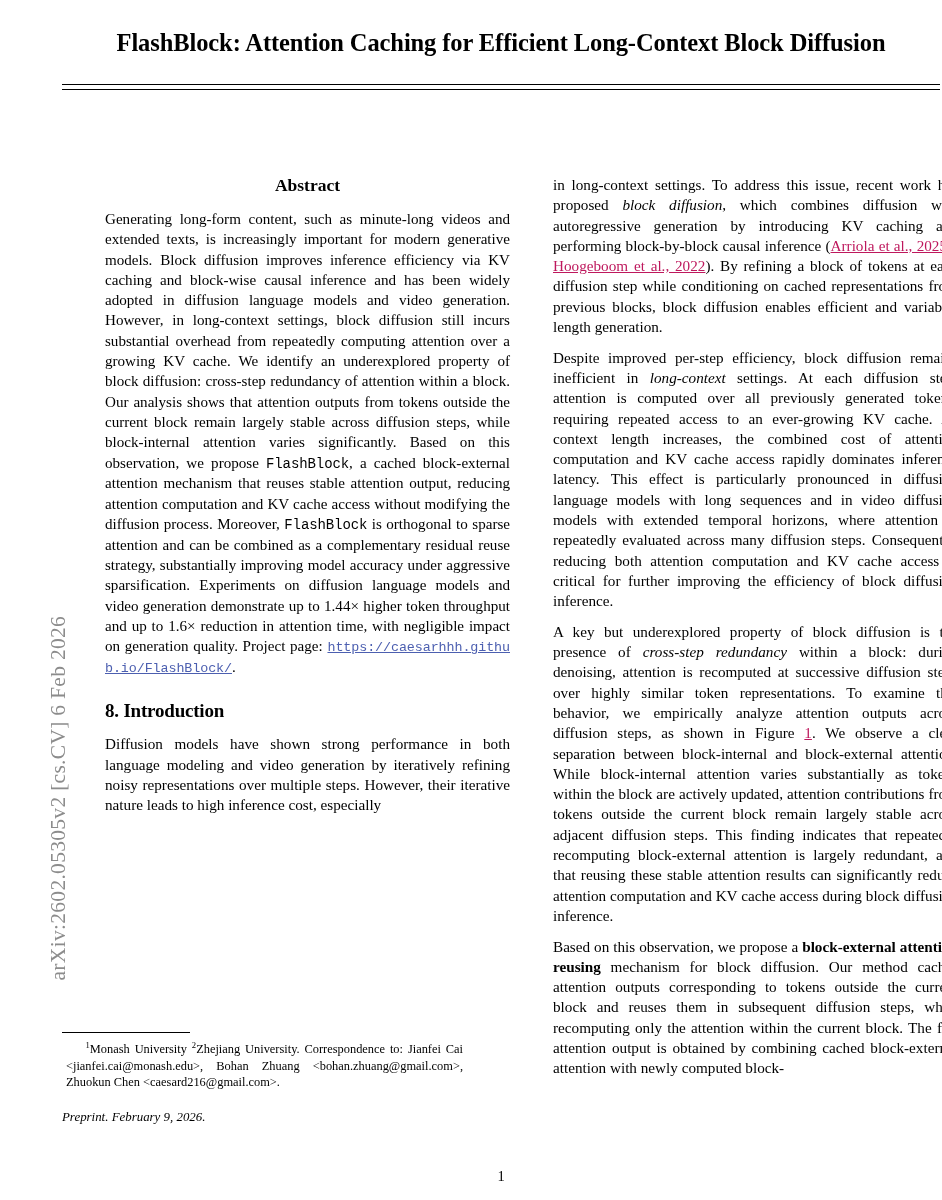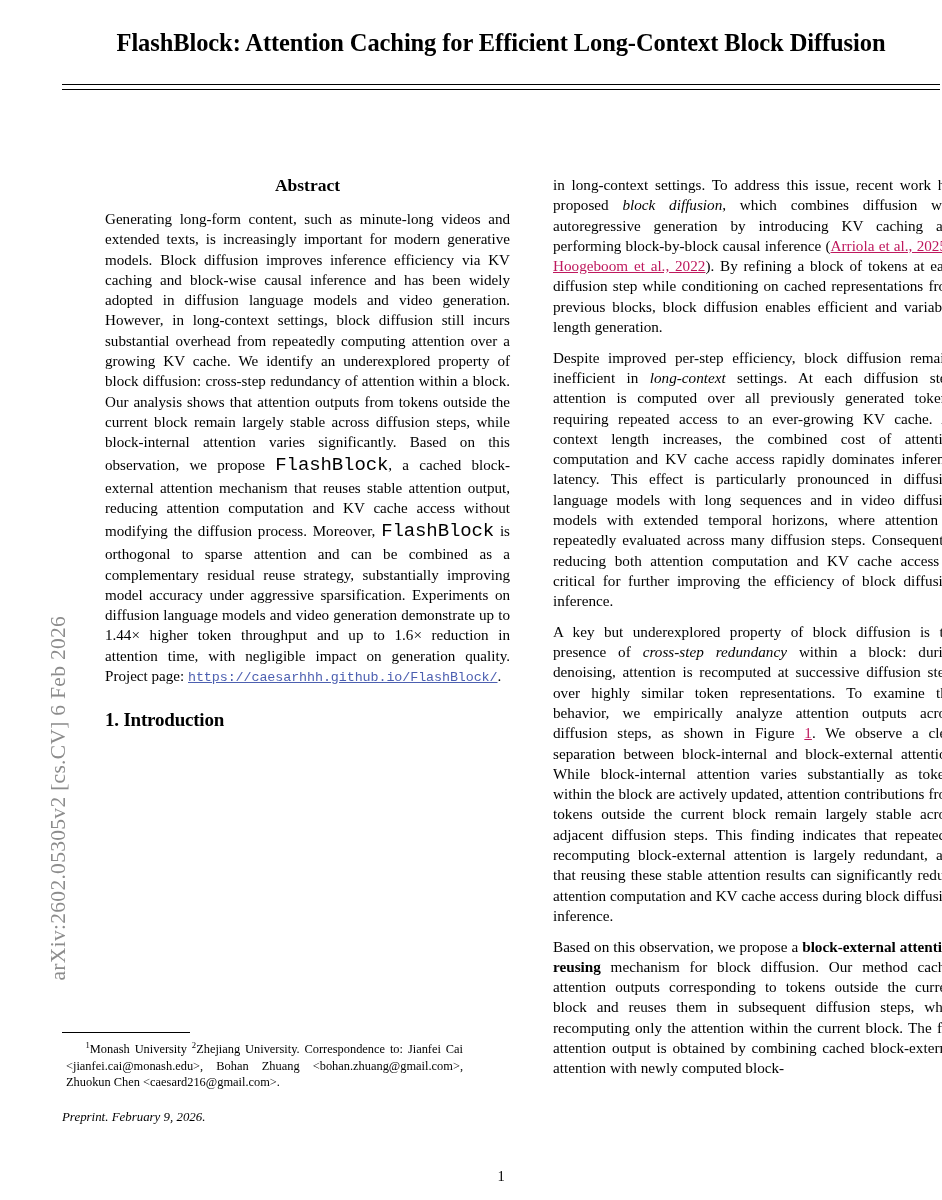--- a/index.html
+++ b/index.html
@@ -106,21 +106,21 @@
     text-justify: inter-word;
     hyphens: manual;
   }
   .abstract p.body {
     font-size: 15.1px;
     line-height: 1.345;
   }
 
   .mono {
     font-family: "Liberation Mono", "DejaVu Sans Mono", monospace;
-    font-size: 19px;
+    font-size: 14px;
     letter-spacing: -0.1px;
   }
   .link {
     font-family: "Liberation Mono", "DejaVu Sans Mono", monospace;
     font-size: 13.4px;
     color: #4c5fb0;
     letter-spacing: -0.1px;
     word-break: break-all;
   }
   .cite { color: #be185d; }
@@ -186,21 +186,22 @@
 
   <div class="columns">
 
     <div class="col col-left">
 
       <div class="abstract">
         <h2 class="abstract-head">Abstract</h2>
         <p class="body"><span>Generating long-form content, such as minute-long videos and extended texts, is increasingly important for modern generative models. Block diffusion improves inference efficiency via KV caching and block-wise causal inference and has been widely adopted in diffusion language models and video generation. However, in long-context settings, block diffusion still incurs substantial overhead from repeatedly computing attention over a growing KV cache. We identify an underexplored property of block diffusion: cross-step redundancy of attention within a block. Our analysis shows that attention outputs from tokens outside the current block remain largely stable across diffusion steps, while block-internal attention varies significantly. Based on this observation, we propose </span><span class="mono">FlashBlock</span><span>, a cached block-external attention mechanism that reuses stable attention output, reducing attention computation and KV cache access without modifying the diffusion process. Moreover, </span><span class="mono">FlashBlock</span><span> is orthogonal to sparse attention and can be combined as a complementary residual reuse strategy, substantially improving model accuracy under aggressive sparsification. Experiments on diffusion language models and video generation demonstrate up to 1.44× higher token throughput and up to 1.6× reduction in attention time, with negligible impact on generation quality. Project page: </span><a class="link" href="#">https://caesarhhh.github.io/FlashBlock/</a><span>.</span></p>
       </div>
 
-      <h2 class="section">1. Introduction</h2>
+      <h2 class="section">8. Introduction</h2>
+      <p class="body">Diffusion models have shown strong performance in both language modeling and video generation by iteratively refining noisy representations over multiple steps. However, their iterative nature leads to high inference cost, especially</p>
 
     </div>
 
     <div class="col col-right">
 
       <p class="body"><span>in long-context settings. To address this issue, recent work has proposed </span><span class="it">block diffusion</span><span>, which combines diffusion with autoregressive generation by introducing KV caching and performing block-by-block causal inference (</span><a class="cite" href="#">Arriola et al., 2025a</a><span>; </span><a class="cite" href="#">Hoogeboom et al., 2022</a><span>). By refining a block of tokens at each diffusion step while conditioning on cached representations from previous blocks, block diffusion enables efficient and variable-length generation.</span></p>
 
       <p class="body"><span>Despite improved per-step efficiency, block diffusion remains inefficient in </span><span class="it">long-context</span><span> settings. At each diffusion step, attention is computed over all previously generated tokens, requiring repeated access to an ever-growing KV cache. As context length increases, the combined cost of attention computation and KV cache access rapidly dominates inference latency. This effect is particularly pronounced in diffusion language models with long sequences and in video diffusion models with extended temporal horizons, where attention is repeatedly evaluated across many diffusion steps. Consequently, reducing both attention computation and KV cache access is critical for further improving the efficiency of block diffusion inference.</span></p>
 
       <p class="body"><span>A key but underexplored property of block diffusion is the presence of </span><span class="it">cross-step redundancy</span><span> within a block: during denoising, attention is recomputed at successive diffusion steps over highly similar token representations. To examine this behavior, we empirically analyze attention outputs across diffusion steps, as shown in Figure </span><a class="cite" href="#">1</a><span>. We observe a clear separation between block-internal and block-external attention. While block-internal attention varies substantially as tokens within the block are actively updated, attention contributions from tokens outside the current block remain largely stable across adjacent diffusion steps. This finding indicates that repeatedly recomputing block-external attention is largely redundant, and that reusing these stable attention results can significantly reduce attention computation and KV cache access during block diffusion inference.</span></p>

